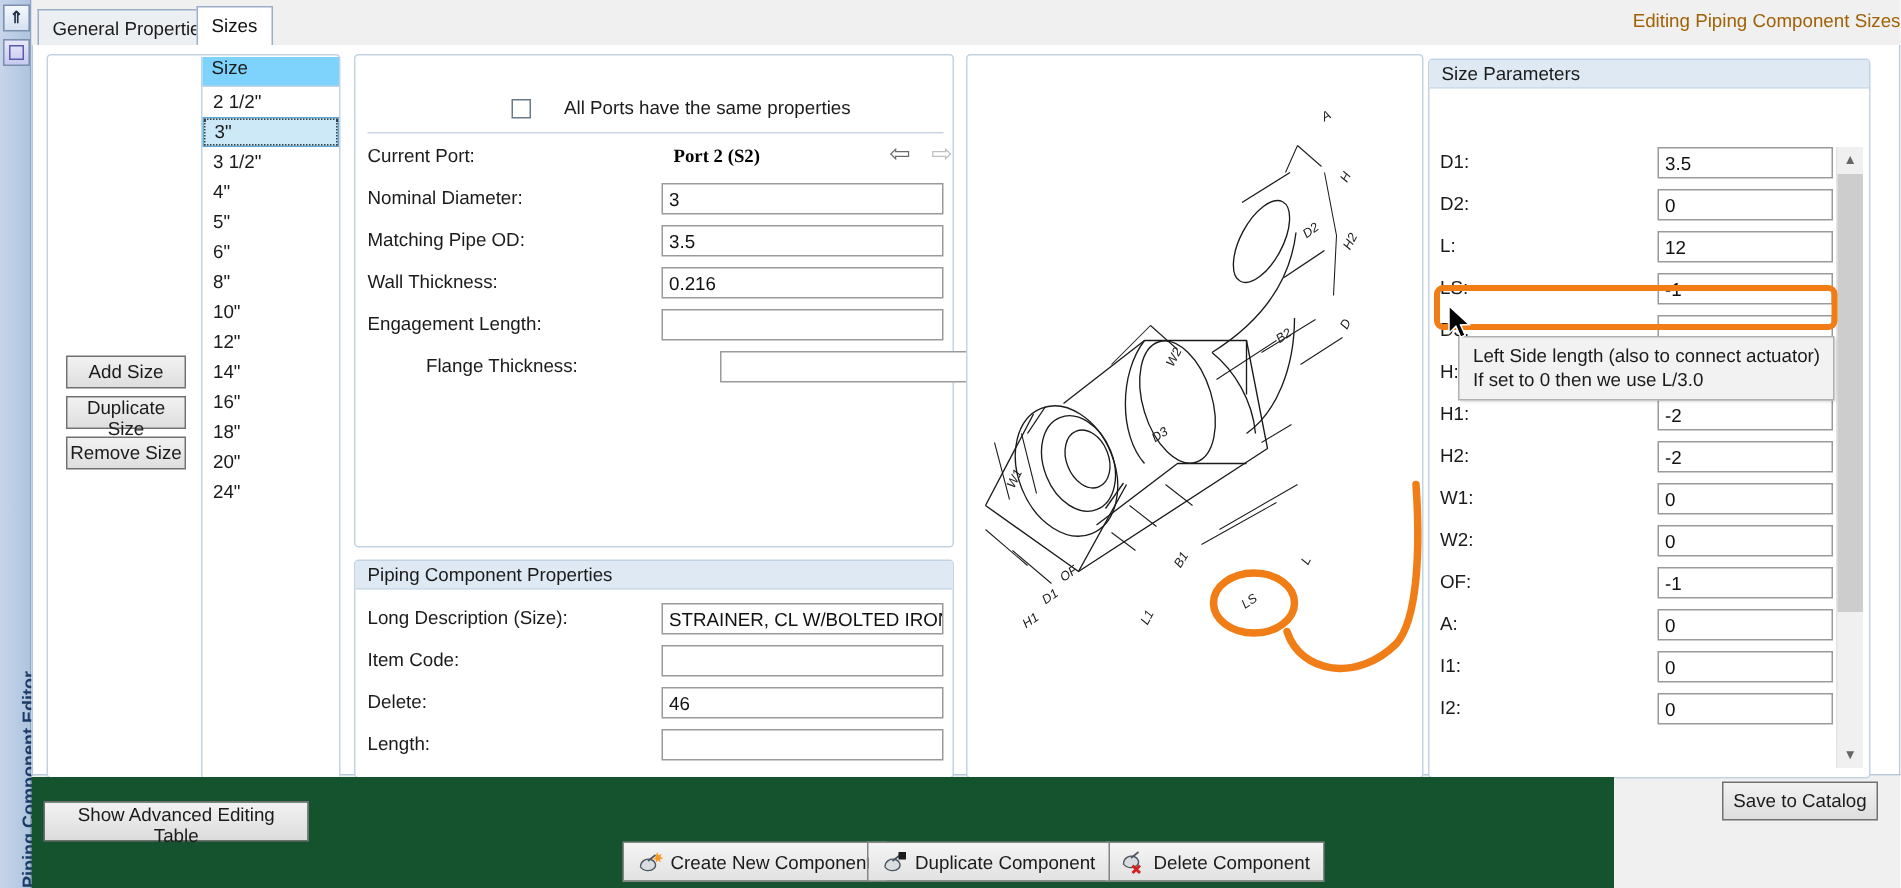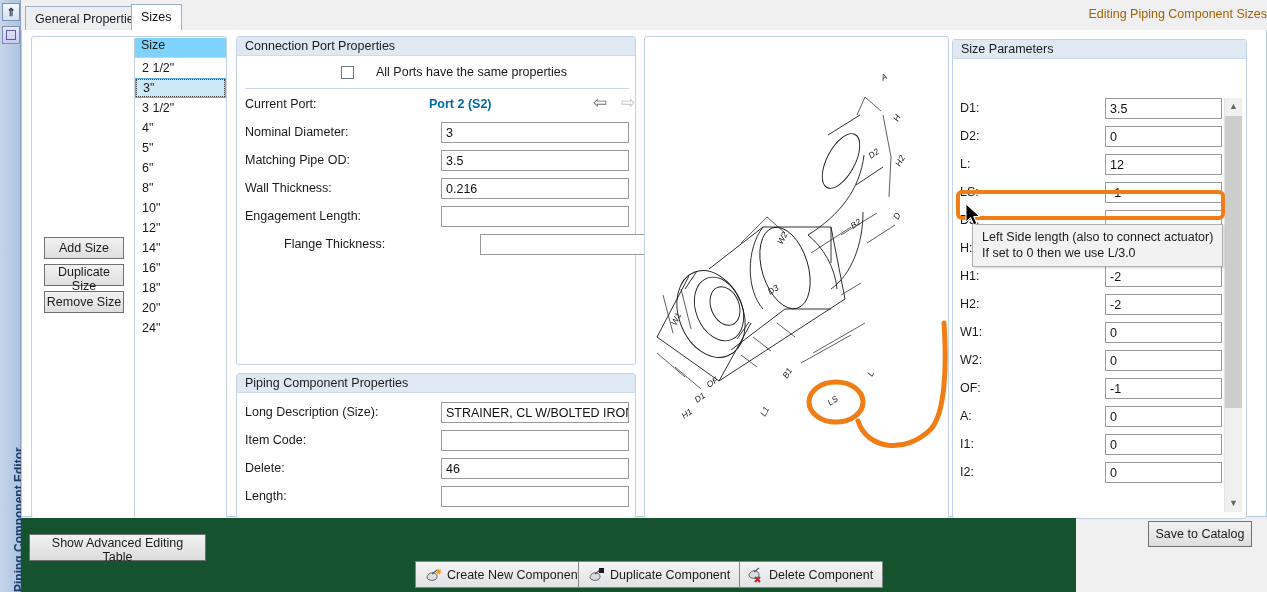--- a/index.html
+++ b/index.html
@@ -180,22 +180,22 @@
     width: 188px; height: 21px;
     border: 1px solid #9a9a9a;
     background: #ffffff;
     font-family: "Liberation Sans", sans-serif;
     font-size: 12.5px;
     color: #111;
     padding: 0 0 0 4px;
     box-sizing: border-box;
   }
   .portval {
-    position: absolute; left: 184px; top: 3px;
-    font-size: 12.5px; font-weight: bold; color: #0369a1;
+    position: absolute; left: 204px; top: 3px;
+    font-size: 12.5px; font-weight: bold; color: #000000; font-family: Liberation Serif, serif;
   }
   .navarrow {
     position: absolute; top: -1px;
     width: 22px; height: 20px;
     font-size: 17px; line-height: 19px;
     text-align: center;
     color: #7d7d7d;
   }
   .navarrow.prev { left: 344px; color: #6d6d6d; }
   .navarrow.next { left: 372px; color: #c0c0c0; }
@@ -361,21 +361,20 @@
             <div class="size-item">14"</div>
             <div class="size-item">16"</div>
             <div class="size-item">18"</div>
             <div class="size-item">20"</div>
             <div class="size-item">24"</div>
           </div>
       </div>
     </div>
 
     <div class="group" id="cpp">
-      <div class="group-head">Connection Port Properties</div>
       <div class="chkrow">
         <span class="chkbox"></span>
         <span>All Ports have the same properties</span>
       </div>
       <div class="hr"></div>
 
       <div class="frow" style="top:57px;">
         <span class="flabel">Current Port:</span>
         <span class="portval">Port 2 (S2)</span>
         <span class="navarrow prev">⇦</span>

